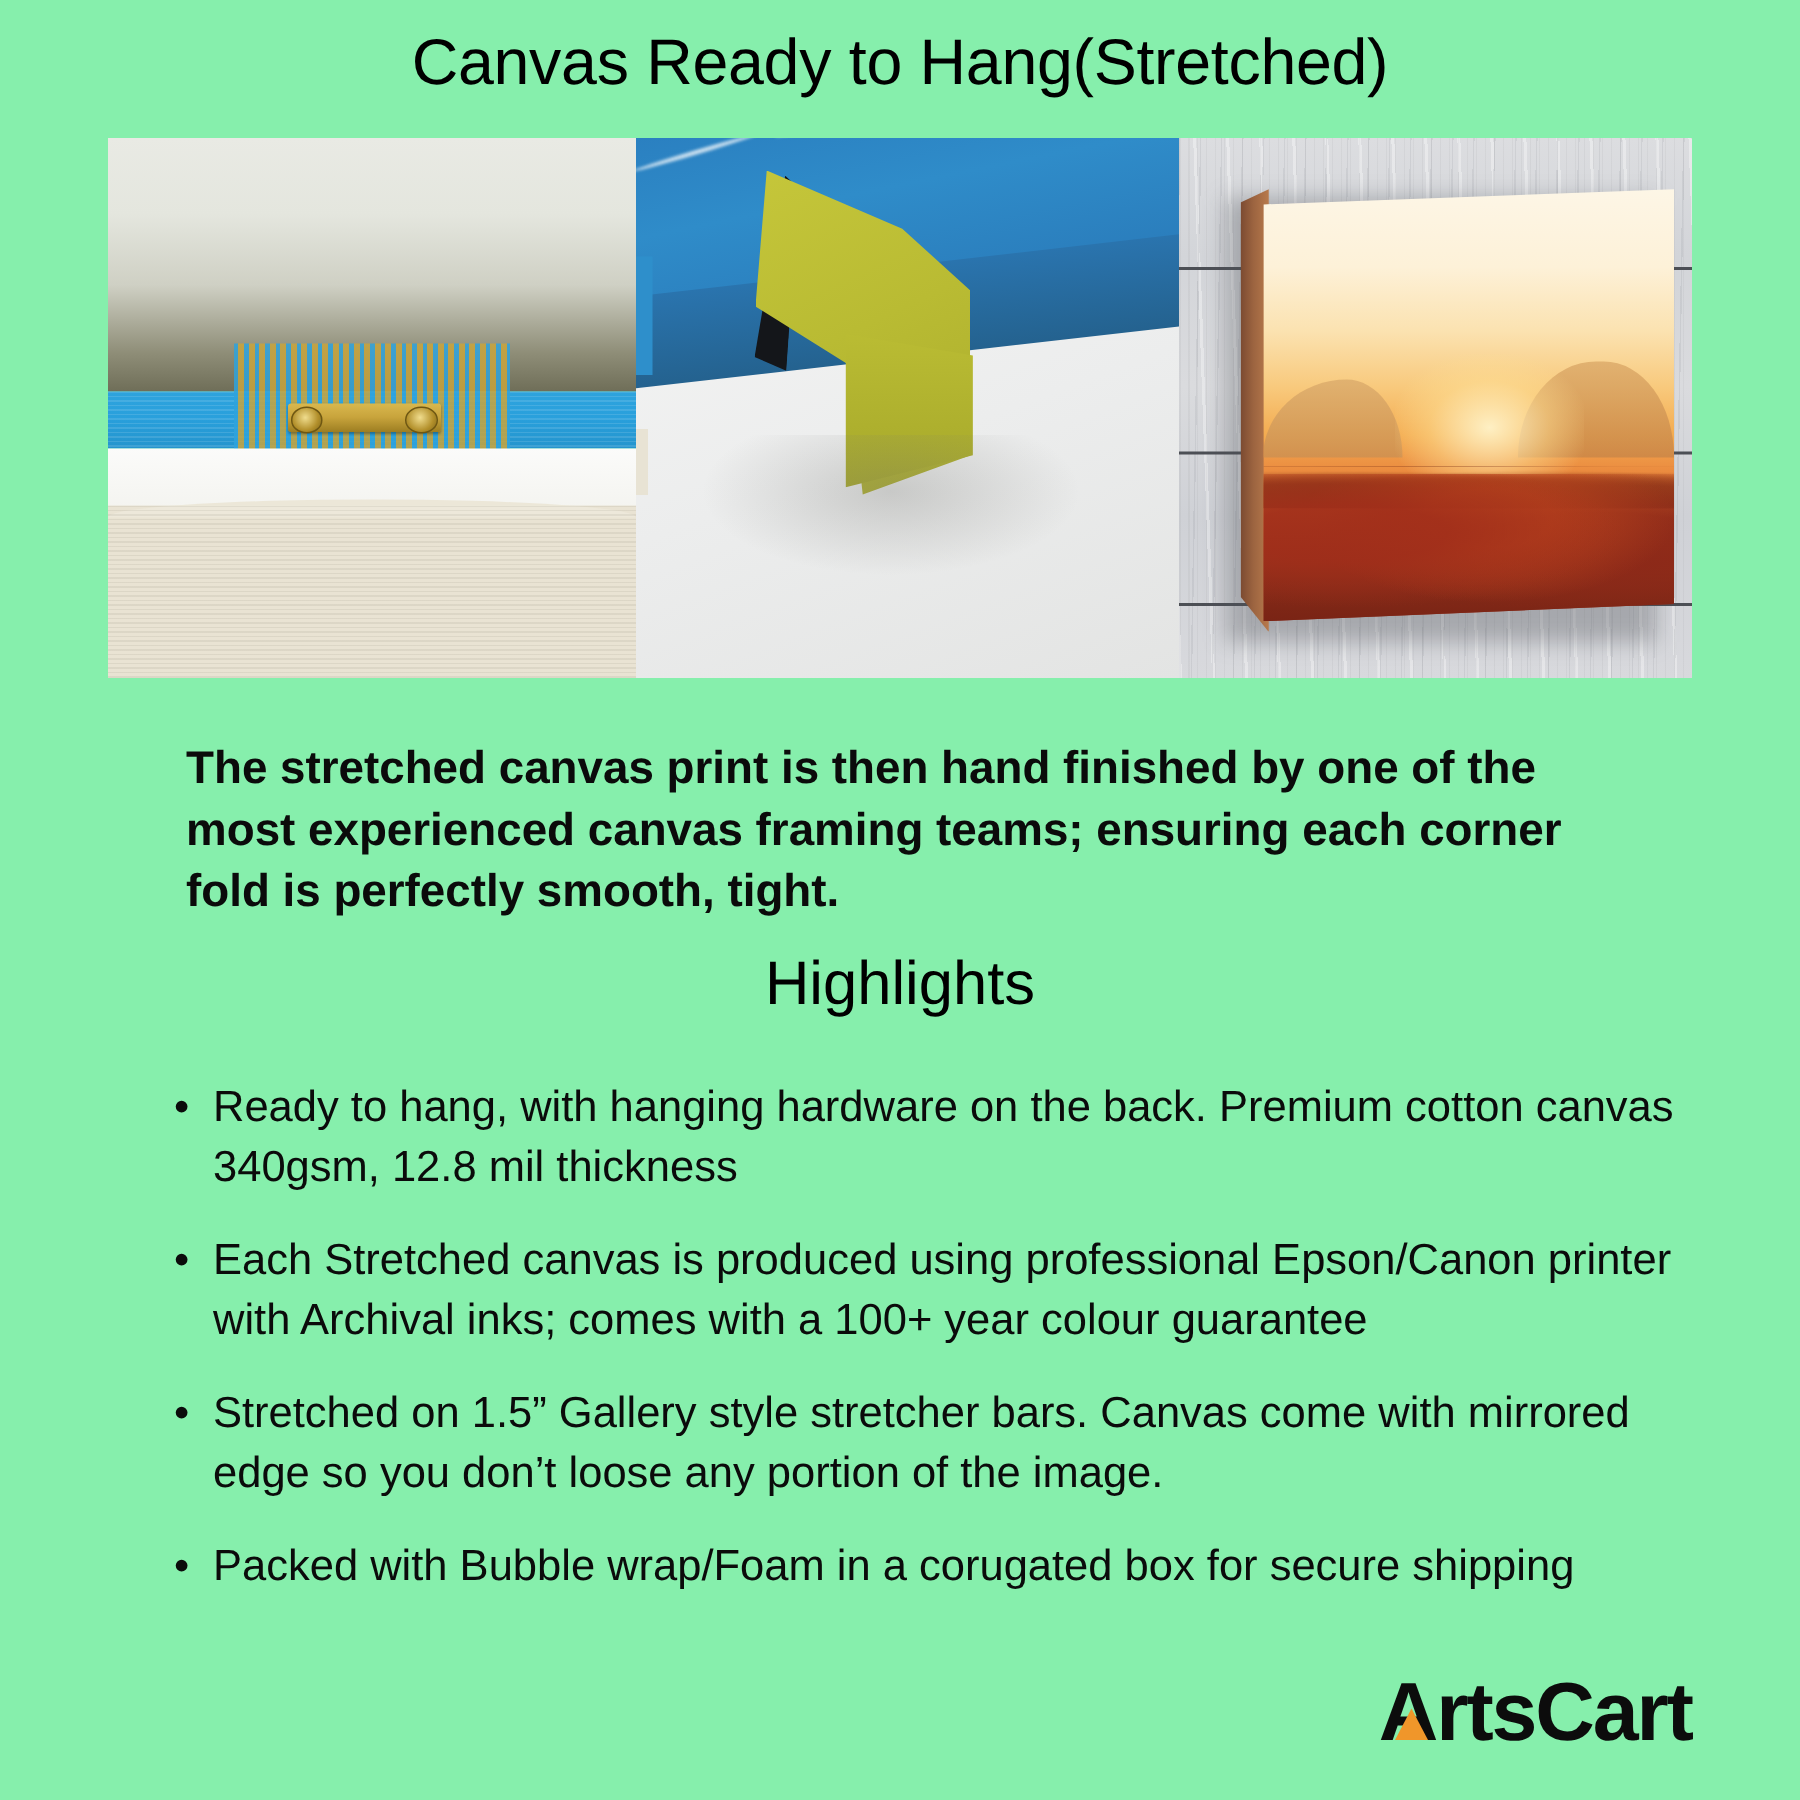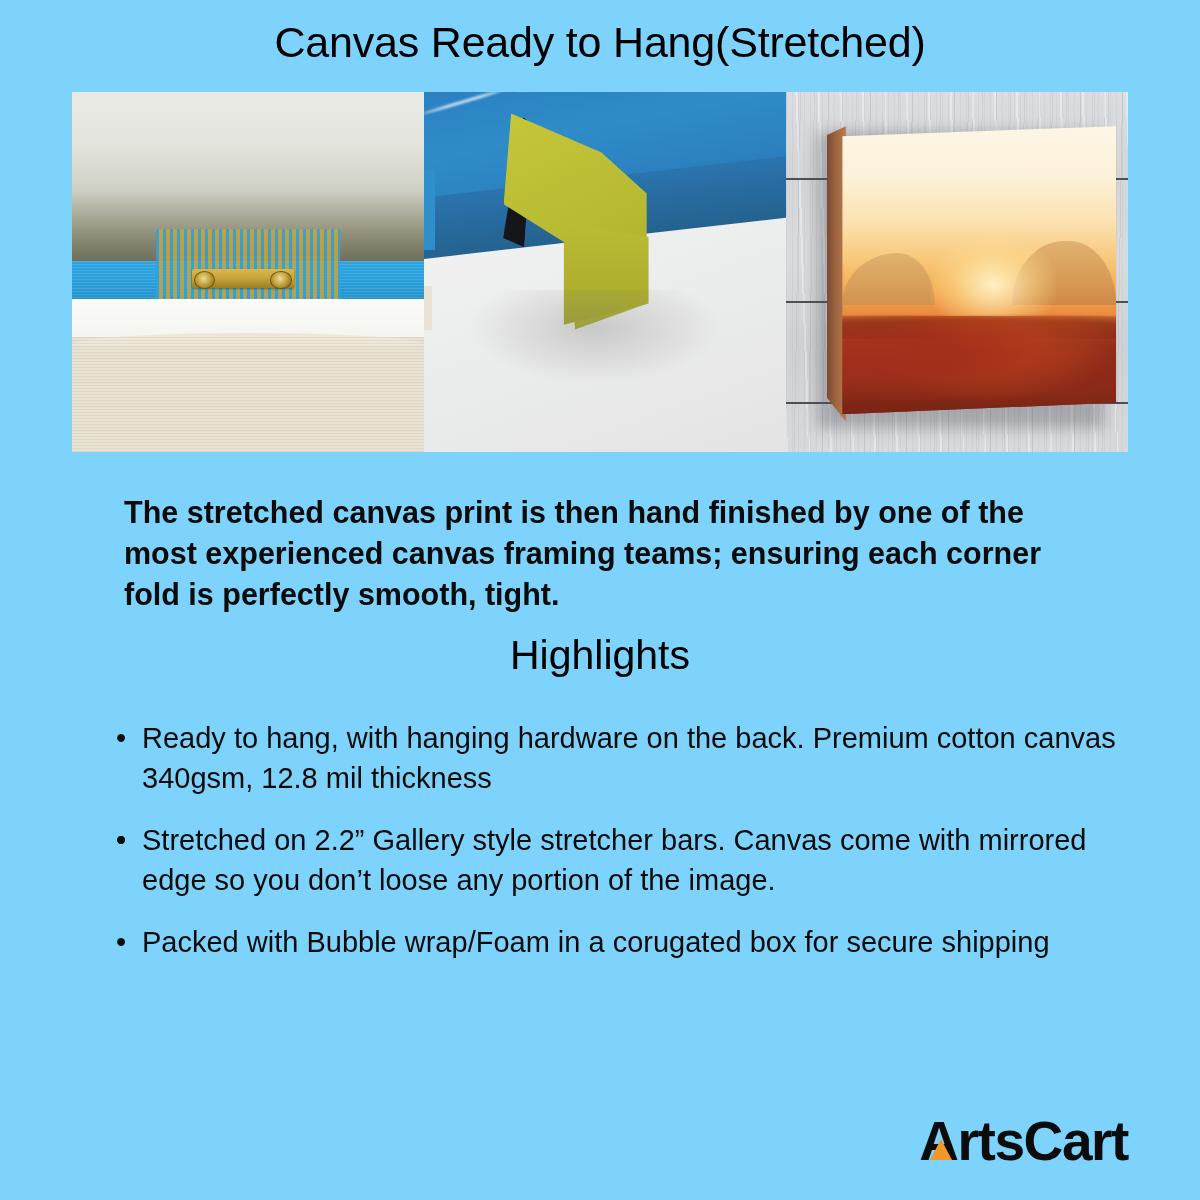--- a/index.html
+++ b/index.html
@@ -15,21 +15,21 @@
     font-family: "Liberation Sans", sans-serif;
     color: #0a0a0a;
     position: relative;
     overflow: hidden;
   }
 
   .page {
     width: 1200px;
     height: 1200px;
     position: relative;
-    background: #7dd3fc;
+    background: #86efac;
   }
 
   
   .page-title {
     position: absolute;
     top: 18px;
     left: 0;
     width: 1200px;
     text-align: center;
     font-size: 43px;
@@ -387,24 +387,25 @@
 
   <h2 class="highlights-heading">Highlights</h2>
 
   <ul class="highlights-list">
     <li class="highlight-item">
       <span class="bullet">•</span>
       <span>Ready to hang,  with hanging hardware on the back.  Premium cotton canvas 340gsm, 12.8 mil thickness</span>
     </li>
     <li class="highlight-item">
       <span class="bullet">•</span>
+      <span>Each Stretched canvas is produced using professional Epson/Canon printer with Archival inks; comes with a 100+ year colour guarantee</span>
     </li>
     <li class="highlight-item">
       <span class="bullet">•</span>
-      <span>Stretched on 2.2” Gallery style stretcher bars. Canvas come with mirrored edge so you don’t loose any portion of the image.</span>
+      <span>Stretched on 1.5” Gallery style stretcher bars. Canvas come with mirrored edge so you don’t loose any portion of the image.</span>
     </li>
     <li class="highlight-item">
       <span class="bullet">•</span>
       <span>Packed with Bubble wrap/Foam in a corugated box for secure shipping</span>
     </li>
   </ul>
 
   <div class="logo">
     <span class="logo-word">ArtsCart</span>
     <span class="logo-tri" style="border-bottom-color: rgb(240, 150, 42);"></span>

